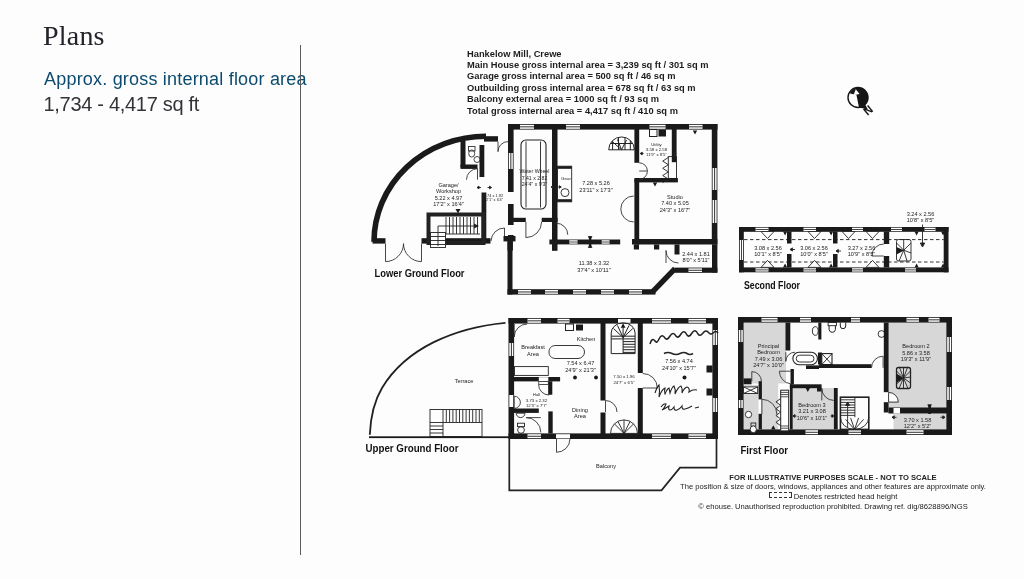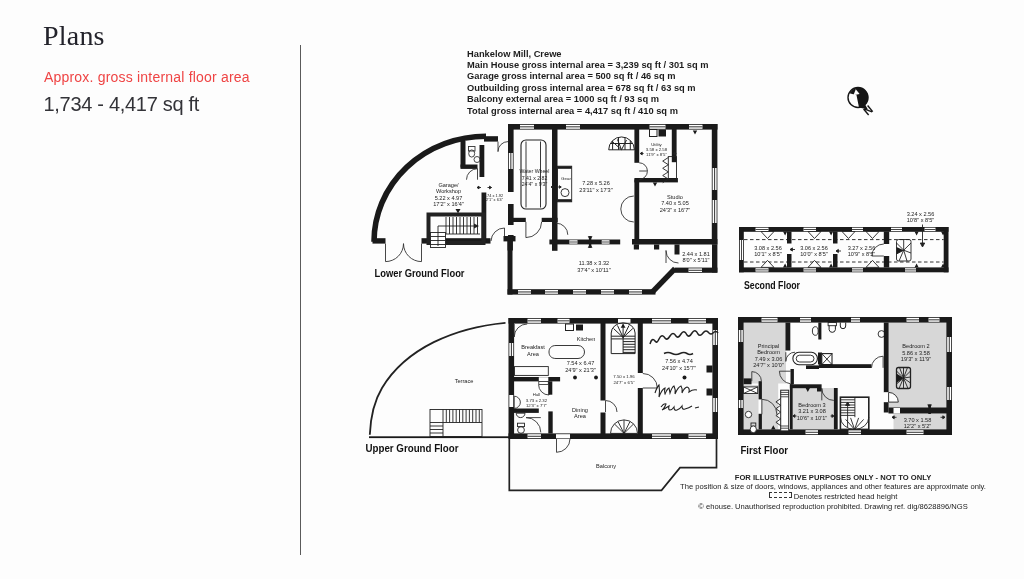--- a/index.html
+++ b/index.html
@@ -4,37 +4,37 @@
 <style>
 html,body{margin:0;padding:0;}
 body{width:1024px;height:579px;background:#fdfdfd;font-family:"Liberation Sans",sans-serif;position:relative;overflow:hidden;}
 .abs{position:absolute;}
 </style>
 </head>
 <body>
 
 <div class="abs" style="left:43px;top:20px;font-family:'Liberation Serif',serif;font-size:28px;color:#23232b;letter-spacing:0.2px;">Plans</div>
 
-<div class="abs" style="left:44px;top:69px;font-size:14px;color:#ef4444;letter-spacing:0.2px;">Approx. gross internal floor area</div>
+<div class="abs" style="left:44px;top:69px;font-size:18px;color:#0c4a6e;letter-spacing:0.2px;">Approx. gross internal floor area</div>
 
 <div class="abs" style="left:43.5px;top:93px;font-size:20px;color:#333338;letter-spacing:-0.3px;">1,734 - 4,417 sq ft</div>
 
 <div class="abs" style="left:300px;top:45px;width:1.4px;height:510px;background:#5a5a5a;"></div>
 
 <div class="abs" style="left:467px;top:48.5px;width:380px;text-align:left;font-size:9.3px;font-weight:bold;color:#1d1d1d;line-height:11.4px;">
 Hankelow Mill, Crewe<br>
 Main House gross internal area = 3,239 sq ft / 301 sq m<br>
 Garage gross internal area = 500 sq ft / 46 sq m<br>
 Outbuilding gross internal area = 678 sq ft / 63 sq m<br>
 Balcony external area = 1000 sq ft / 93 sq m<br>
 Total gross internal area = 4,417 sq ft / 410 sq m
 </div>
 
 <div class="abs" style="left:643px;top:472.5px;width:380px;text-align:center;font-size:7.6px;color:#222;line-height:9.8px;">
-<b>FOR ILLUSTRATIVE PURPOSES ONLY - NOT TO ONLY</b><br>
+<b>FOR ILLUSTRATIVE PURPOSES SCALE - NOT TO SCALE</b><br>
 The position &amp; size of doors, windows, appliances and other features are approximate only.<br>
 <span style="display:inline-block;width:21px;height:4px;border:1px dashed #333;vertical-align:1px;"></span> Denotes restricted head height<br>
 © ehouse. Unauthorised reproduction prohibited. Drawing ref. dig/8628896/NGS
 </div>
 <svg class="abs" style="left:0;top:0" width="1024" height="579" viewBox="0 0 1024 579" fill="none">
 
 <g transform="translate(858,97.5)">
 <circle r="10" cx="0" cy="0" stroke="#161616" stroke-width="1.4"></circle>
 <path d="M -2.6,-9.7 A 10,10 0 0 1 7.1,7.1 L 9.9,11.9 L 1,9.9 Q -1.4,-0.5 -2.6,-9.7 Z" fill="#161616" stroke="none"></path>
 <path d="M -2.4,-9.4 Q -6.5,-7.6 -8.6,-4.2 L -1,-2.2 Z" fill="#161616" stroke="none"></path>

